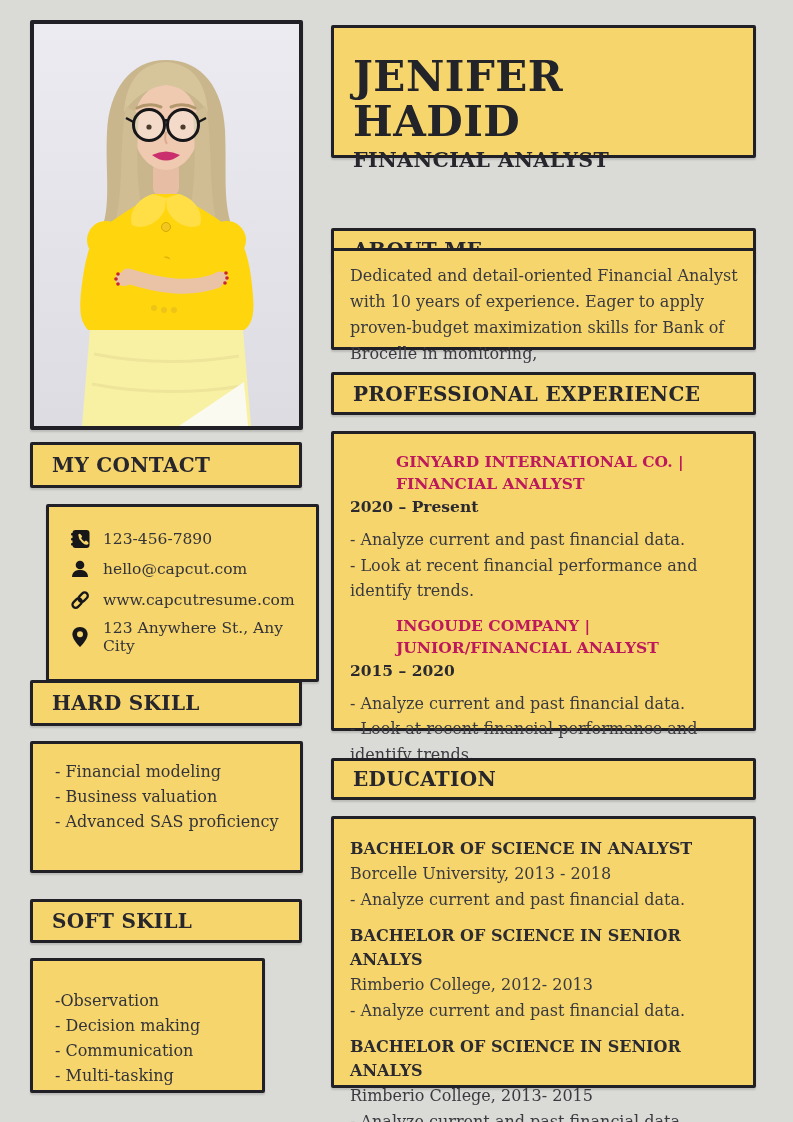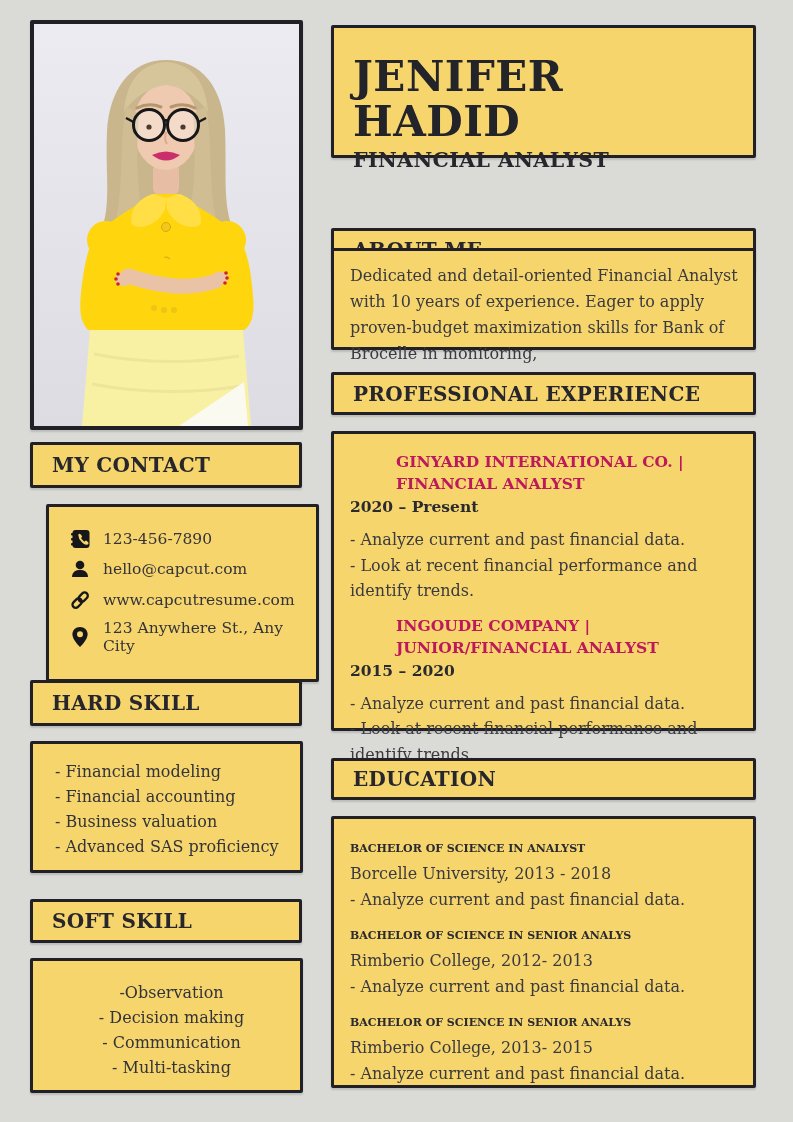--- a/index.html
+++ b/index.html
@@ -34,39 +34,39 @@
   }
   .photo-frame svg { display:block; width:100%; height:100%; }
   .contact-hdr { left:30px; top:442px; width:272px; height:46px; }
   .contact-box { left:30px; top:504px; width:273px; height:178px; padding:20px 0 0 19px;margin-left:16px; }
   .contact-row { display:flex; align-items:center; margin-bottom:7.5px; }
   .contact-row .ic { width:24px; height:23px; flex:0 0 24px; display:flex; align-items:center; justify-content:center; }
   .contact-row .txt { margin-left:11px; font-size:15.5px; color:#33333a; }
   .hard-hdr { left:30px; top:680px; width:272px; height:46px; }
   .hard-box { left:30px; top:741px; width:273px; height:132px; padding:15px 20px 0 22px; }
   .soft-hdr { left:30px; top:899px; width:272px; height:44px; }
-  .soft-box { left:30px; top:958px; width:273px; height:135px; padding:19px 12px 0 22px;text-align:center; }
+  .soft-box { left:30px; top:958px; width:235px; height:135px; padding:27px 12px 0 22px; }
   .skill-line { font-size:16px; line-height:25px; color:#33333a; }
   
   .name-box { left:331px; top:25px; width:425px; height:133px; padding:26px 20px 0 19px; }
   .name { font-size:42px; font-weight:bold; letter-spacing:0.5px; line-height:1.08; color:#23232a; }
   .role { font-size:20.5px; font-weight:bold; letter-spacing:0.4px; margin-top:3px; color:#26262c; }
   .about-hdr { left:331px; top:188px; width:425px; height:44px;margin-top:40px; }
   .about-box { left:331px; top:248px; width:425px; height:102px; padding:12px 14px 8px 16px; }
   .about-box .txt { font-size:16px; line-height:26px; color:#3a3a40; }
   .exp-hdr { left:331px; top:372px; width:425px; height:43px; }
   .exp-box { left:331px; top:431px; width:425px; height:300px; padding:17px 12px 0 16px; }
   .job + .job { margin-top:11px; }
   .job-title { font-size:15.5px; font-weight:bold; line-height:22px; color:#be185d;margin-left:46px; }
   .job-period { font-size:15.5px; font-weight:bold; line-height:23px; margin-bottom:9px; color:#2a2a30; }
   .job-bullets { font-size:16px; line-height:25.5px; color:#3a3a40; }
   .edu-hdr { left:331px; top:758px; width:425px; height:42px; }
   .edu-box { left:331px; top:816px; width:425px; height:272px; padding:18px 12px 0 16px; }
   .edu-item { margin-bottom:12px; }
-  .edu-degree { font-size:11px; font-weight:bold; line-height:24px; color:#2a2a30; }
+  .edu-degree { font-size:16px; font-weight:bold; line-height:24px; color:#2a2a30; }
   .edu-school, .edu-bullet { font-size:16px; line-height:25.5px; color:#3a3a40; }
 </style>
 </head>
 <body>
 
 <div class="box photo-frame">
   <svg viewBox="0 0 265 402" preserveAspectRatio="xMidYMid slice">
     <defs>
       <linearGradient id="bgGrad" x1="0" y1="0" x2="0" y2="1">
         <stop offset="0" stop-color="#ecebf1"></stop>
@@ -178,21 +178,20 @@
     <span class="txt">123 Anywhere St., Any City</span>
   </div>
 </div>
 
 <div class="box hdr hard-hdr">
   <span>HARD SKILL</span>
 </div>
 
 <div class="box hard-box">
   <div class="skill-line">- Financial modeling</div>
-  <div class="skill-line">- Financial accounting</div>
   <div class="skill-line">- Business valuation</div>
   <div class="skill-line">- Advanced SAS proficiency</div>
 </div>
 
 <div class="box hdr soft-hdr">
   <span>SOFT SKILL</span>
 </div>
 
 <div class="box soft-box">
   <div class="skill-line">-Observation</div>

